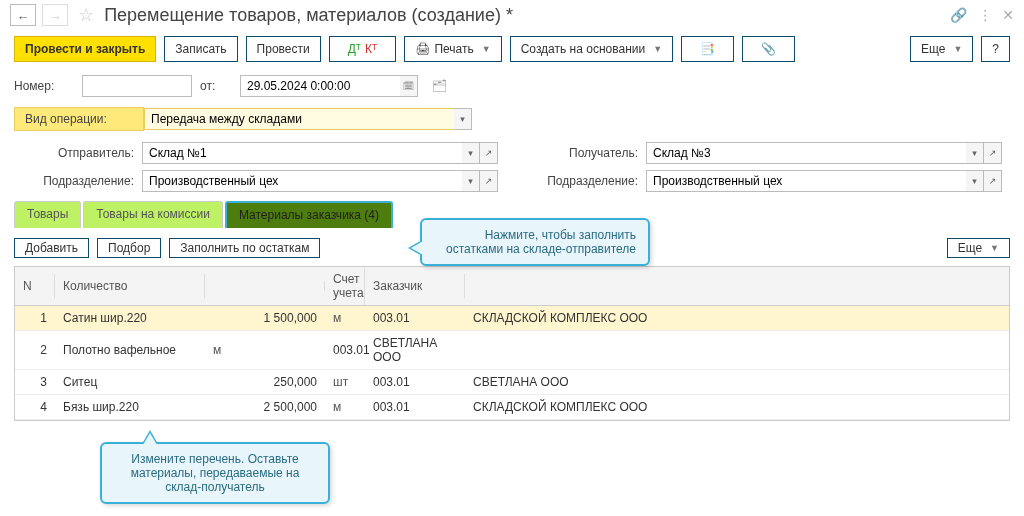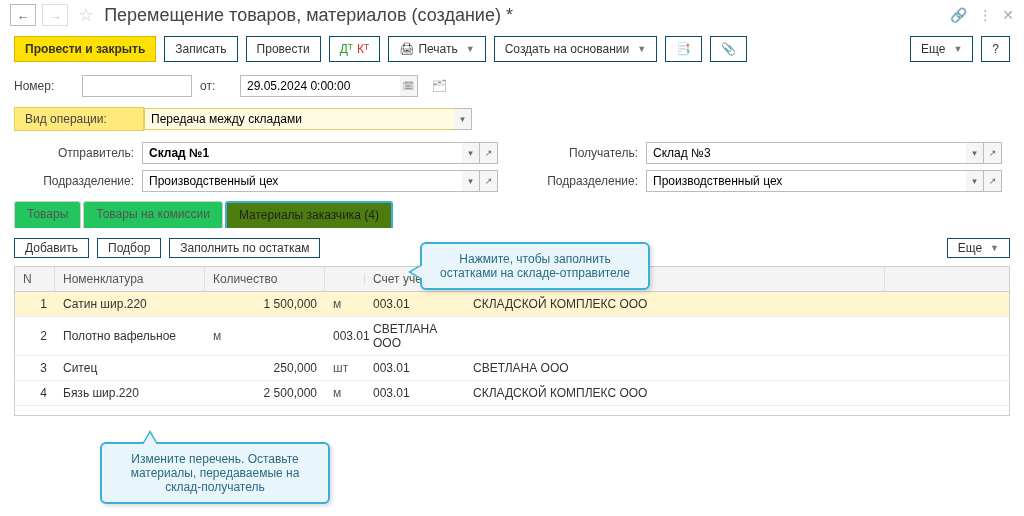--- a/index.html
+++ b/index.html
@@ -47,21 +47,21 @@
     display: inline-flex;
     align-items: center;
     gap:4px;
     font-size: 12px;
     color: #333;
     cursor: pointer;
     white-space:nowrap;
   }
   .btn.primary { background: #ffe000; border-color: #d6b600; font-weight:bold;}
   .btn .caret { font-size:9px; color:#777; margin-left:4px;}
-  .btn.iconbtn { padding: 3px 10px; text-align: right;}
+  .btn.iconbtn { padding: 3px 18px; text-align: right;}
   .form-row {
     display:flex; align-items:center;
     padding: 3px 14px; gap:8px;
   }
   .lbl { width: 118px; color:#444;}
   .lbl.short { width:32px;}
   .txt {
     border:1px solid #bbb; height:22px; padding:2px 6px;
     background:#fff; font-size:12px;
   }
@@ -92,21 +92,21 @@
   }
   .col { display:flex; align-items:center; gap:8px;}
   .col .lbl { width:120px;text-align:right;}
   .tabs {
     display:flex; gap:2px;
     padding: 6px 14px 0 14px;
   }
   .tab {
     padding:5px 12px 6px 12px;
     border:1px solid #ccc; border-bottom:none;
-    background:#22c55e; color:#555;
+    background:#bef264; color:#555;
     border-radius:3px 3px 0 0;
     cursor:pointer;
   }
   .tab.active {
     border-color:#3ab0d8; border-width:2px;
     background:#4d7c0f; color:#222;
     position:relative; z-index:2;
   }
   .subtoolbar {
     display:flex; gap:8px;
@@ -143,21 +143,21 @@
     font-size:12px;
     text-align:center;
     box-shadow: 2px 2px 4px rgba(0,0,0,0.15);
     max-width:260px;
     z-index:5;
   }
   .callout::before{
     content:""; position:absolute;
     width:0;height:0;
   }
-  #callout1 { left:420px; top:242px; width:230px;}
+  #callout1 { left:420px; top:218px; width:230px;text-align:right;}
   #callout1::before{
     left:-14px; top:20px;
     border-top:8px solid transparent;
     border-bottom:8px solid transparent;
     border-right:14px solid #3ab0d8;
   }
   #callout1::after{
     content:"";position:absolute;
     left:-11px; top:21px;
     border-top:7px solid transparent;
@@ -244,21 +244,21 @@
   <div class="combo">
     <input class="txt" style="width: 310px;" value="Передача между складами">
     <div class="cbtn">▾</div>
   </div>
 </div>
 
 <div class="two-col">
   <div class="col">
     <span class="lbl">Отправитель:</span>
     <div class="combo">
-      <input class="txt" style="width: 320px; font-weight: bold;" value="Склад №1">
+      <input class="txt" style="width: 320px;" value="Склад №1">
       <div class="cbtn">▾</div>
       <div class="cbtn">↗</div>
     </div>
   </div>
   <div class="col">
     <span class="lbl" style="width:100px">Получатель:</span>
     <div class="combo">
       <input class="txt" style="width: 320px;" value="Склад №3">
       <div class="cbtn">▾</div>
       <div class="cbtn">↗</div>
@@ -297,21 +297,20 @@
   <div class="btn">Заполнить по остаткам</div>
   <div class="right btn">
       <span>Еще</span>
       <span class="caret">▼</span>
     </div>
 </div>
 
 <div class="grid">
   <div class="ghead">
     <div>N</div>
-    <div>Номенклатура</div>
     <div>Количество</div>
     <div></div>
     <div>Счет учета</div>
     <div>Заказчик</div>
     <div></div>
   </div>
   <div id="grid-body">
       <div class="grow sel">
         <div class="num">1</div>
         <div>Сатин шир.220</div>

